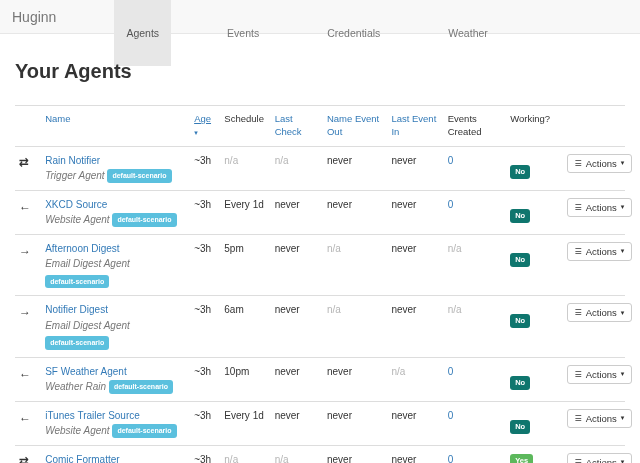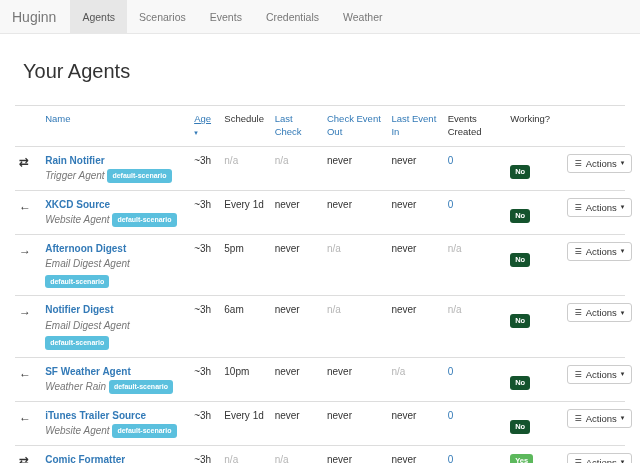--- a/index.html
+++ b/index.html
@@ -16,42 +16,42 @@
     height: 34px; background: #f8f8f8;
     border-bottom: 1px solid #e7e7e7;
     display: flex; align-items: flex-start;
   }
   .brand {
     line-height: 34px; padding: 0 14px 0 12px;
     font-size: 14px; color: #777; cursor: pointer; text-decoration: none;
   }
   .nav-items { display: flex; }
   .nav-item {
-    line-height: 34px; padding: 0 12px;
-    font-size: 10.5px; color: #777; cursor: pointer;
+    line-height: 34px; padding: 16px 12px;
+    font-size: 10.5px; color: #777; cursor: pointer; margin-left: 44px;
   }
   .nav-item.active { background: #e7e7e7; color: #555; }
   .navbar-right { margin-left: auto; display: flex; align-items: center; padding-right: 14px; }
   .search-input {
     width: 115px; height: 21px;
     border: 1px solid #ccc; border-radius: 3px;
     font-size: 10px; padding: 0 8px; color: #555;
     margin-right: 16px; outline: none;
     font-family: "Liberation Sans", "DejaVu Sans", sans-serif;
     background: #fff;
   }
   .search-input::placeholder { color: #999; }
   .account { font-size: 10.5px; color: #777; cursor: pointer; white-space: nowrap; }
   .account .caret { font-size: 8px; color: #777; }
 
   
   .container { padding: 0 15px; }
   .page-title {
-    font-size: 20px; font-weight: normal; color: #333;
-    margin: 26px 0 0 8px;
+    font-size: 20px; font-weight: bold; color: #333;
+    margin: 26px 0 0 0;
   }
 
   
   table.agents {
     width: 100%; border-collapse: collapse;
     margin-top: 22px; border-top: 1px solid #ddd;
     table-layout: fixed;
   }
   th {
     text-align: left; font-size: 9.5px; font-weight: normal;
@@ -71,60 +71,59 @@
   .col-sched  { width: 50px; }
   .col-check  { width: 52px; }
   .col-out    { width: 64px; }
   .col-in     { width: 56px; }
   .col-events { width: 62px; }
   .col-work   { width: 56px; }
   .col-actions{ width: 62px; }
 
   .flow-icon { font-size: 12px; font-weight: bold; color: #333; }
 
-  .agent-name { color: #337ab7; text-decoration: none; cursor: pointer; display: inline-block; font-weight: bold; }
+  .agent-name { color: #337ab7; text-decoration: none; cursor: pointer; display: inline-block; }
   .agent-sub { margin-top: 2px; }
   .agent-type { color: #777; font-style: italic; }
   .badge-scenario {
     background: #5bc0de; color: #fff;
     font-size: 7px; font-weight: bold;
     padding: 2px 5px; border-radius: 3px;
     display: inline-block; cursor: pointer; vertical-align: 1px;
     white-space: nowrap;
   }
   .badge-newline .agent-type { display: block; margin-bottom: 4px; }
 
   .cell-muted { color: #b5b5b5; }
   .cell-link { color: #337ab7; cursor: pointer; }
 
   .working-badge {
     color: #fff; font-size: 7.5px; font-weight: bold;
     padding: 2px 5px; border-radius: 3px; display: inline-block;
   }
-  .working-badge.danger  { background: #14532d; margin-top: 11px; }
+  .working-badge.danger  { background: #0f766e; margin-top: 11px; }
   .working-badge.success { background: #5cb85c; }
 
   .actions-btn {
     background: #fff; border: 1px solid #ccc; border-radius: 3px;
     font-size: 9.5px; color: #333; padding: 3px 7px;
     display: inline-flex; align-items: center; gap: 4px;
     cursor: pointer; white-space: nowrap;
     font-family: "Liberation Sans", "DejaVu Sans", sans-serif;
   }
   .list-icon { font-size: 8px; }
   .btn-caret { font-size: 7px; }
 </style>
 </head>
 <body>
 
 <div class="navbar">
   <a class="brand">Huginn</a>
   <div class="nav-items">
     <div class="nav-item active">Agents</div>
-    <div class="nav-item">Scenarios</div>
     <div class="nav-item">Events</div>
     <div class="nav-item">Credentials</div>
     <div class="nav-item">Weather</div>
   </div>
 </div>
 
 <div class="container">
   <h2 class="page-title">Your Agents</h2>
 
   <table class="agents">
@@ -140,21 +139,21 @@
       <col class="col-work">
         <col class="col-actions">
     </colgroup>
     <thead>
       <tr>
         <th></th>
         <th class="th-link">Name</th>
         <th class="th-link sorted"><span class="sort-label">Age</span> <span class="sort-caret">▾</span></th>
         <th>Schedule</th>
         <th class="th-link">Last Check</th>
-        <th class="th-link">Check Event Out</th>
+        <th class="th-link">Name Event Out</th>
         <th class="th-link">Last Event In</th>
         <th>Events Created</th>
         <th>Working?</th>
         <th></th>
       </tr>
     </thead>
     <tbody id="agents-tbody">
   <tr>
     <td><span class="flow-icon">⇄</span></td>
     <td>

